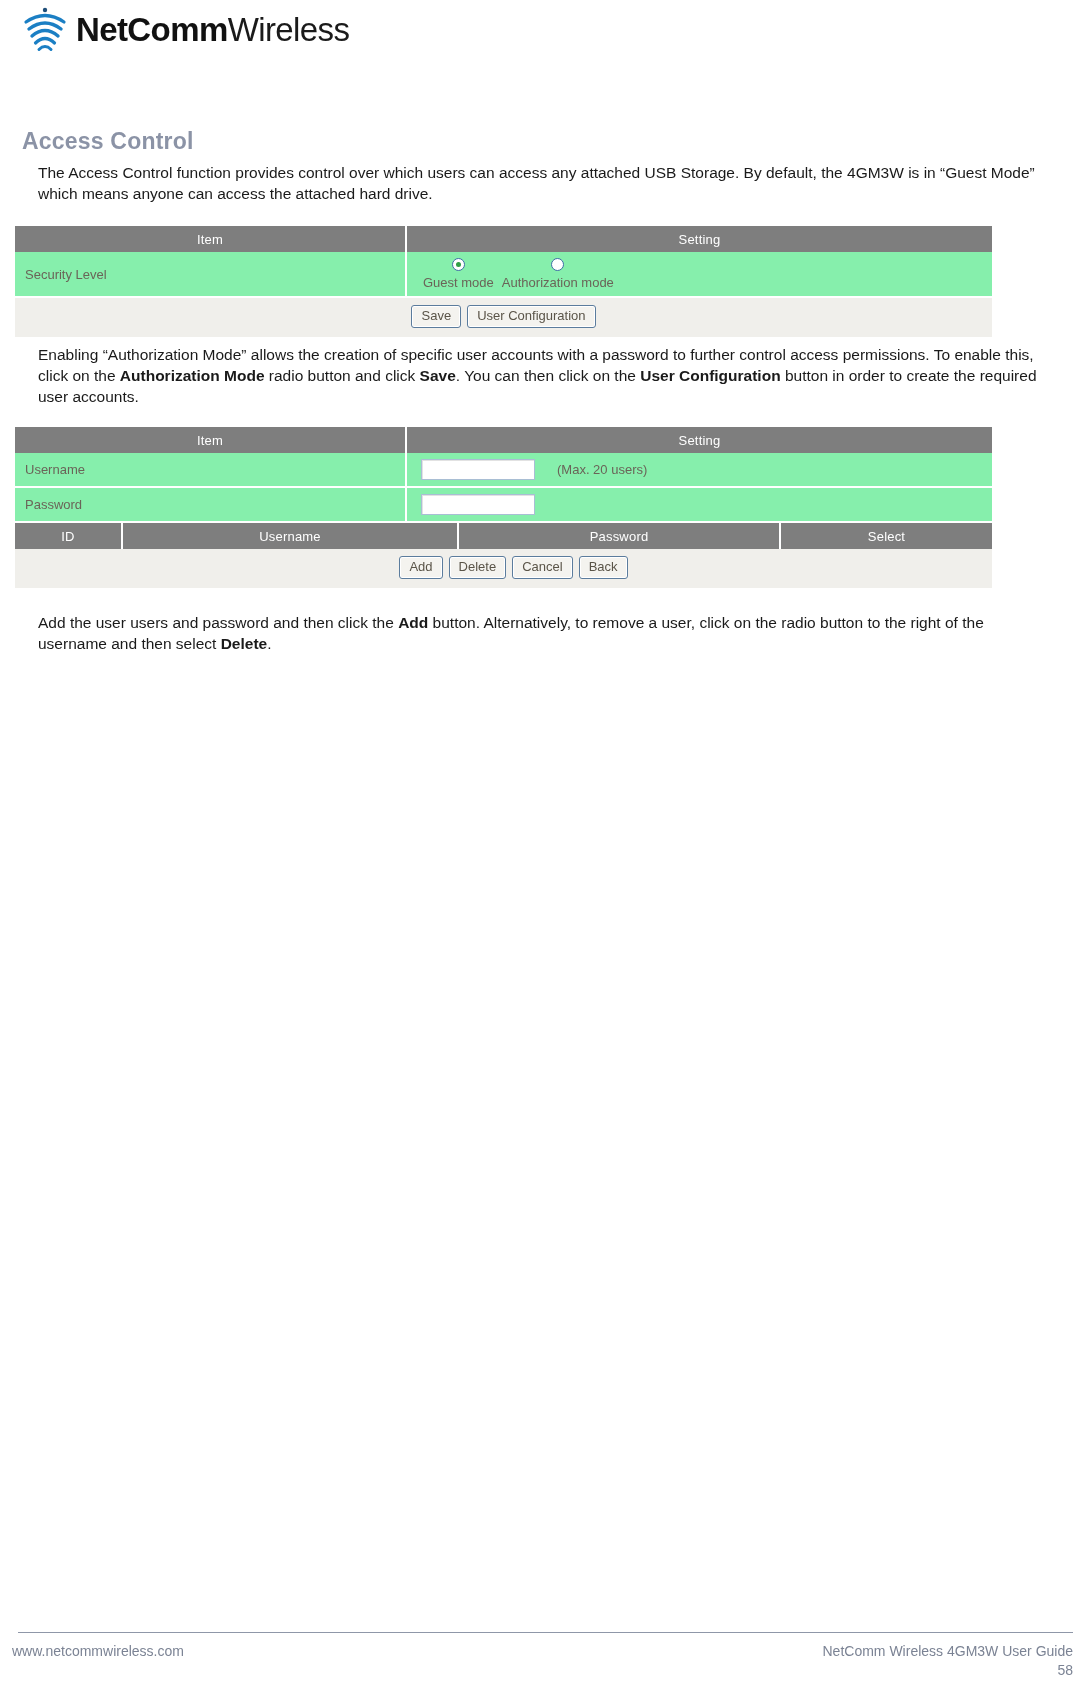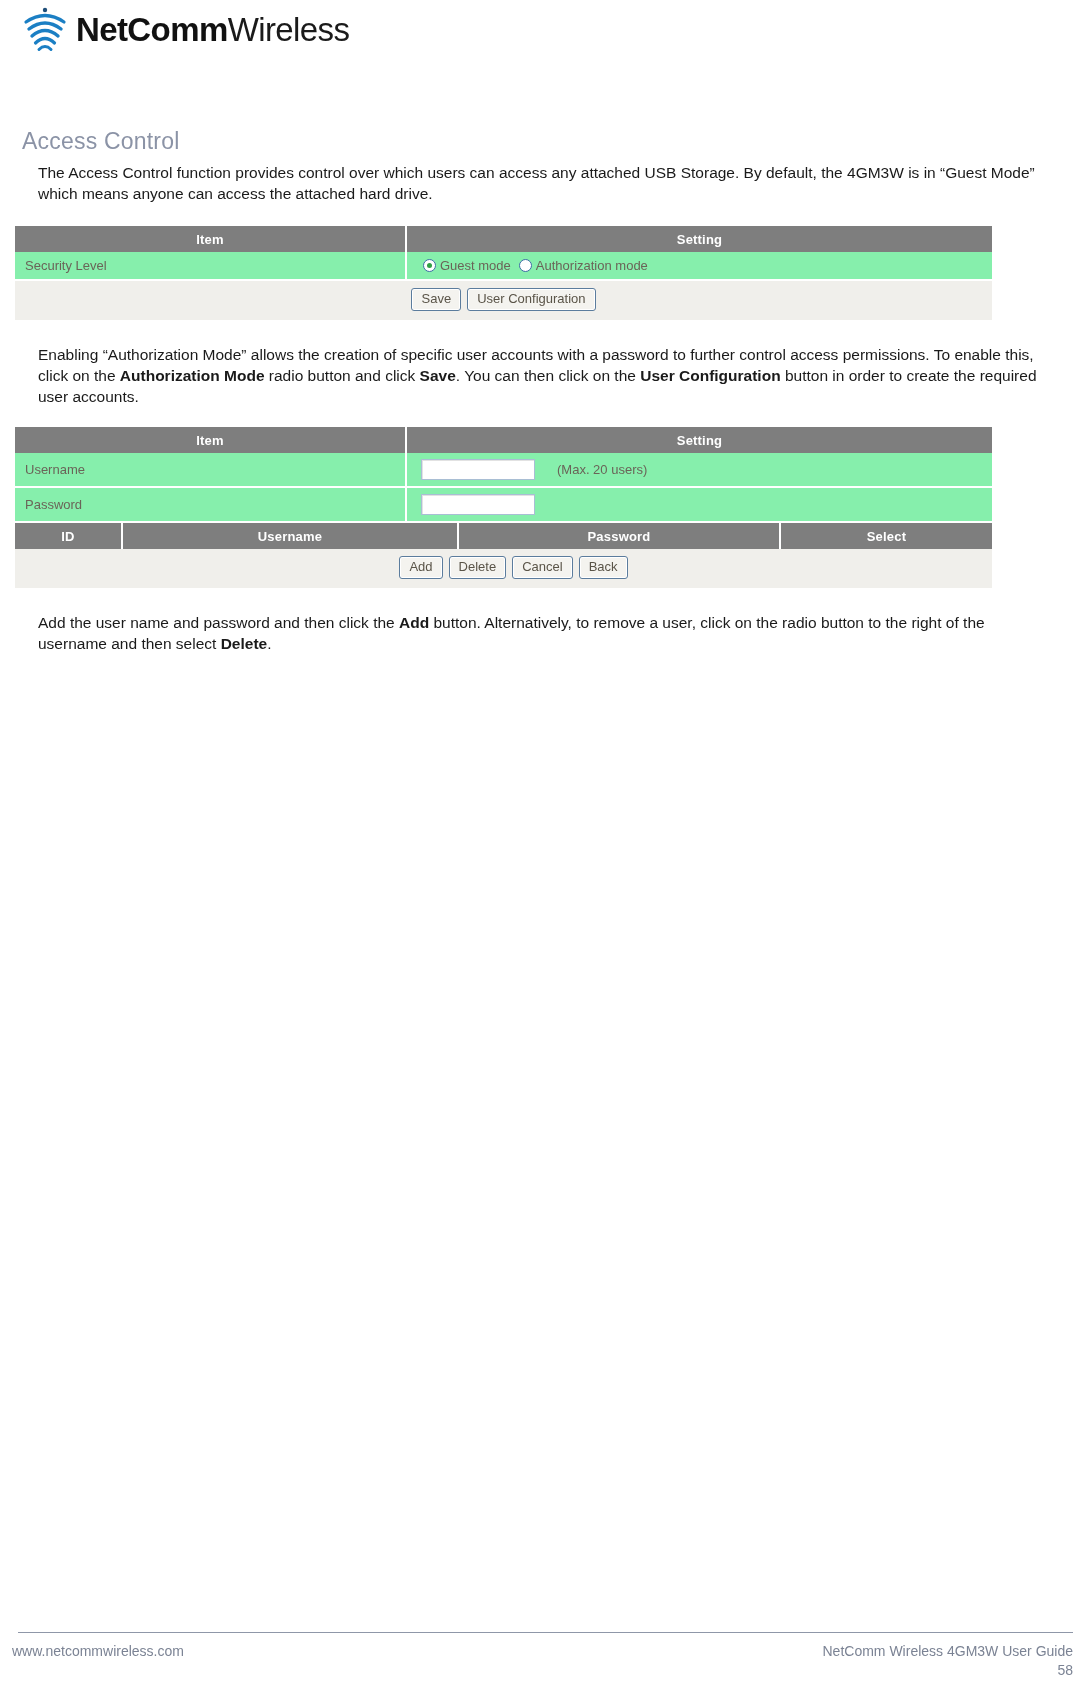--- a/index.html
+++ b/index.html
@@ -51,21 +51,21 @@
   .logo-text .b { font-weight: bold; color: #111111; }
   .logo-text .n { font-weight: normal; color: #1a1a1a; }
 
   
   .section-title {
     position: absolute;
     left: 22px;
     top: 129px;
     font-size: 23px;
     color: #8b93a6;
-    font-weight: normal;
+    font-weight: bold;
     letter-spacing: 0.2px;
     line-height: 1.1;
   }
 
   
   .para {
     position: absolute;
     left: 18px;
     width: 1000px;
     font-size: 15.5px;
@@ -102,21 +102,21 @@
   .cell {
     padding: 6px 10px;
     display: flex;
     align-items: center;
     min-height: 26px;
   }
 
   .hdr-cell {
     background: #7e7e7e;
     color: #ffffff;
-    font-weight: bold;
+    font-weight: normal;
     font-size: 13px;
     justify-content: center;
     border-right: 2px solid #ffffff;
     height: 26px;
     padding: 4px 24px;
     letter-spacing: 0.2px;
   }
   .hdr-cell:last-child { border-right: none; }
 
   .body-cell {
@@ -137,20 +137,21 @@
     gap: 8px;
     padding-left: 6px;
   }
   .radio-opt {
     display: flex;
     align-items: center;
     gap: 4px;
     font-size: 13px;
     color: #6a6458;
     white-space: nowrap;
+    flex-direction: column;
   }
   .radio {
     width: 13px;
     height: 13px;
     border: 1px solid #3c6ea5;
     border-radius: 50%;
     background: #ffffff;
     display: inline-block;
     position: relative;
     flex: 0 0 13px;
@@ -340,20 +341,20 @@
     </div>
 
     <div class="btn-row offset">
       <button class="ui-btn">Add</button>
       <button class="ui-btn">Delete</button>
       <button class="ui-btn">Cancel</button>
       <button class="ui-btn">Back</button>
     </div>
   </div>
 
-  <div class="para" id="para-3"><span>Add the user name and password and then click the </span><b>Add</b><span> button. Alternatively, to remove a user, click on the radio button to the right of the username and then select </span><b>Delete</b><span>.</span></div>
+  <div class="para" id="para-3"><span>Add the user users and password and then click the </span><b>Add</b><span> button. Alternatively, to remove a user, click on the radio button to the right of the username and then select </span><b>Delete</b><span>.</span></div>
 
   <div class="footer-rule"></div>
   <div class="footer-left">www.netcommwireless.com</div>
   <div class="footer-right">NetComm Wireless 4GM3W User Guide</div>
   <div class="footer-page">58</div>
 
 </div>
 
 </body></html>

